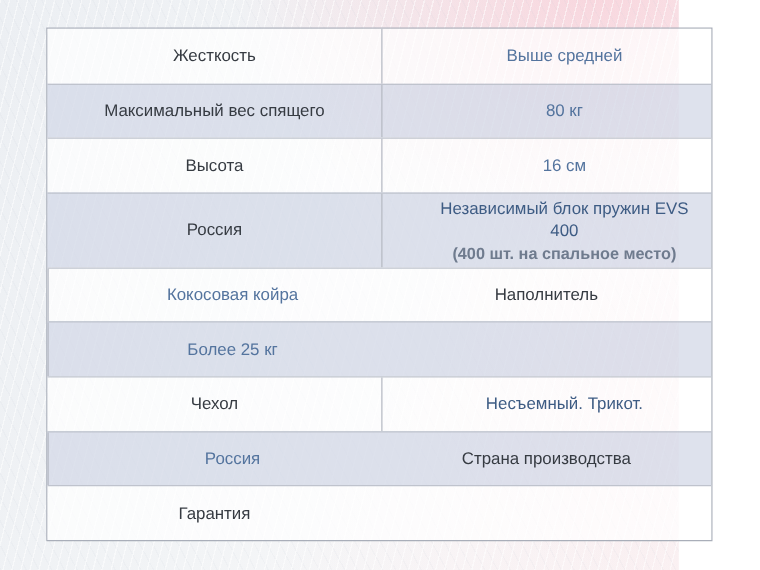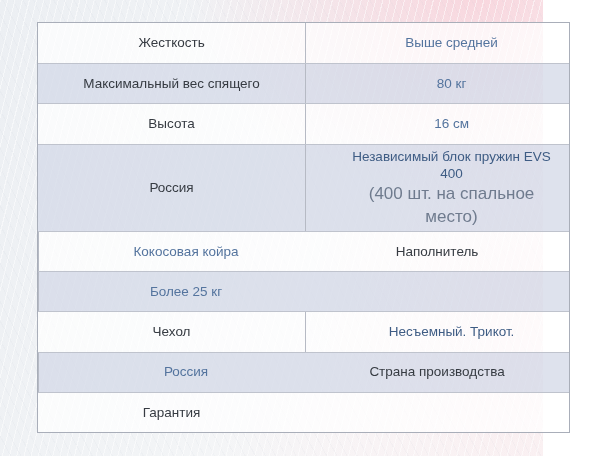--- a/index.html
+++ b/index.html
@@ -53,21 +53,21 @@
     color: #363b42;
     font-size: 13.5px;
   }
   .cell.value {
     color: #54749e;
     font-size: 13.5px;
     border-left: 1px solid #b6bac4;
     padding-left: 40px;
   }
   .v.bold { font-weight: 400; color: #3e5c84; }
-  .v.sub  { font-weight: 400; color: #6f7b8e; font-size: 17px; }
+  .v.sub  { font-weight: 700; color: #6f7b8e; font-size: 13px; }
 </style>
 </head>
 <body>
 
 <div class="page">
   <div class="texture"></div>
 
   <div class="spec-table">
 
     <div class="row">

